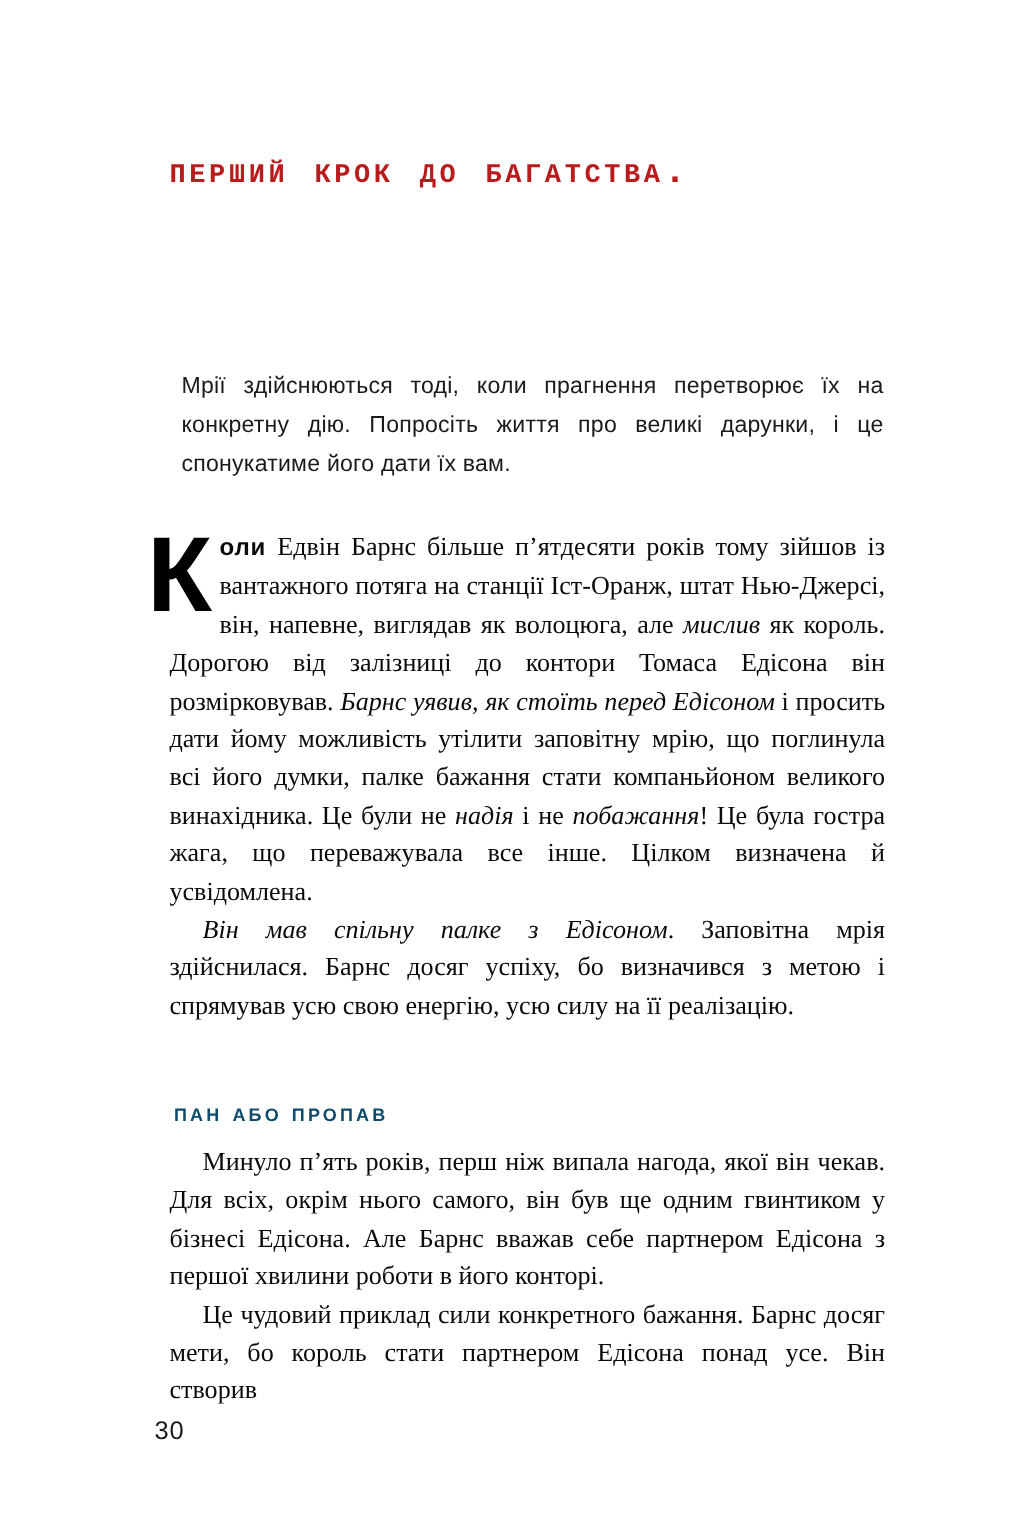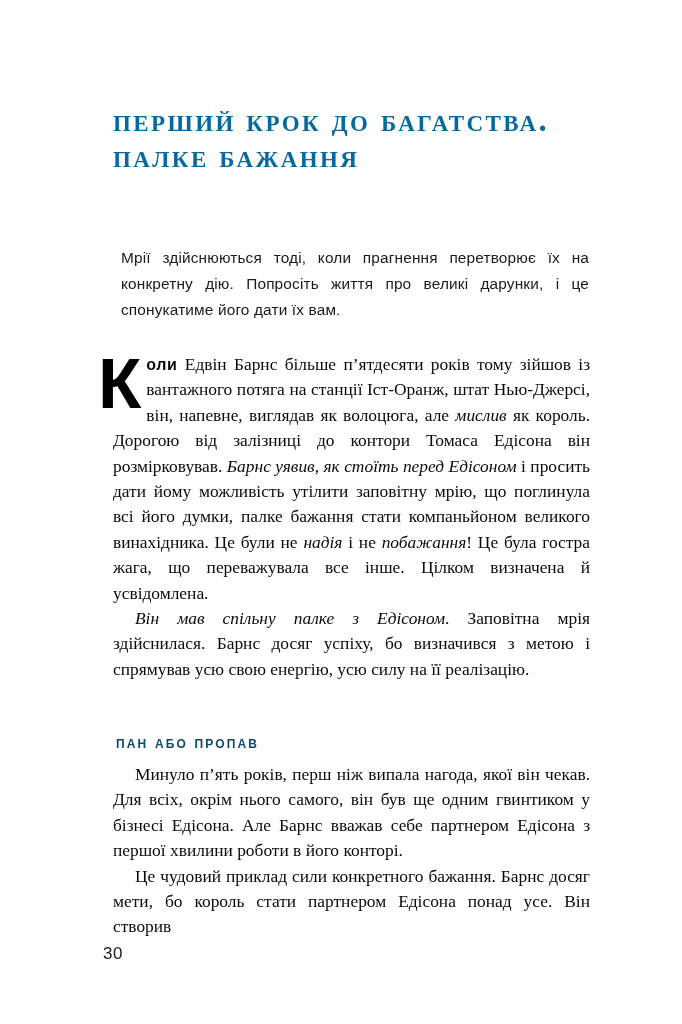--- a/index.html
+++ b/index.html
@@ -16,28 +16,28 @@
     font-family: "Liberation Serif", "DejaVu Serif", serif;
     color: #000000;
   }
 
   
   .chapter-title {
     position: absolute;
     left: 113px;
     top: 80px;
     width: 500px;
-    font-family: Liberation Serif, serif;
+    font-family: Liberation Mono, monospace;
     font-weight: 700;
-    font-size: 33px;
+    font-size: 25px;
     line-height: 36px;
     letter-spacing: 2.4px;
     font-variant: small-caps;
     text-transform: lowercase;
-    color: #0369a1;
+    color: #b91c1c;
   }
   .chapter-title .ln { display: block; }
   
 
   
   .epigraph {
     position: absolute;
     left: 121px;
     top: 245px;
     width: 468px;
@@ -123,21 +123,20 @@
     letter-spacing: 0.5px;
   }
 </style>
 </head>
 <body>
 
 <div class="page">
 
   <h1 class="chapter-title">
     <span class="ln">Перший крок до багатства.</span>
-    <span class="ln">Палке бажання</span>
   </h1>
 
   <div class="epigraph">Мрії здійснюються тоді, коли прагнення перетворює їх на конкретну дію. Попросіть життя про великі дарунки, і це спонукатиме його дати їх вам.</div>
 
   <div class="body-col">
 
     <p class="para first">
       <span class="dropcap">К</span><span class="lead-in">оли</span><span> Едвін Барнс більше п’ятдесяти років тому зійшов із вантажного потяга на станції Іст-Оранж, штат Нью-Джерсі, він, напевне, виглядав як волоцюга, але </span><i>мислив</i><span> як король. Дорогою від залізниці до контори Томаса Едісона він розмірковував. </span><i>Барнс уявив, як стоїть перед Едісоном</i><span> і просить дати йому можливість утілити заповітну мрію, що поглинула всі його думки, палке бажання стати компаньйоном великого винахідника. Це були не </span><i>надія</i><span> і не </span><i>побажання</i><span>! Це була гостра жага, що переважувала все інше. Цілком визначена й усвідомлена.</span>
     </p>
 

